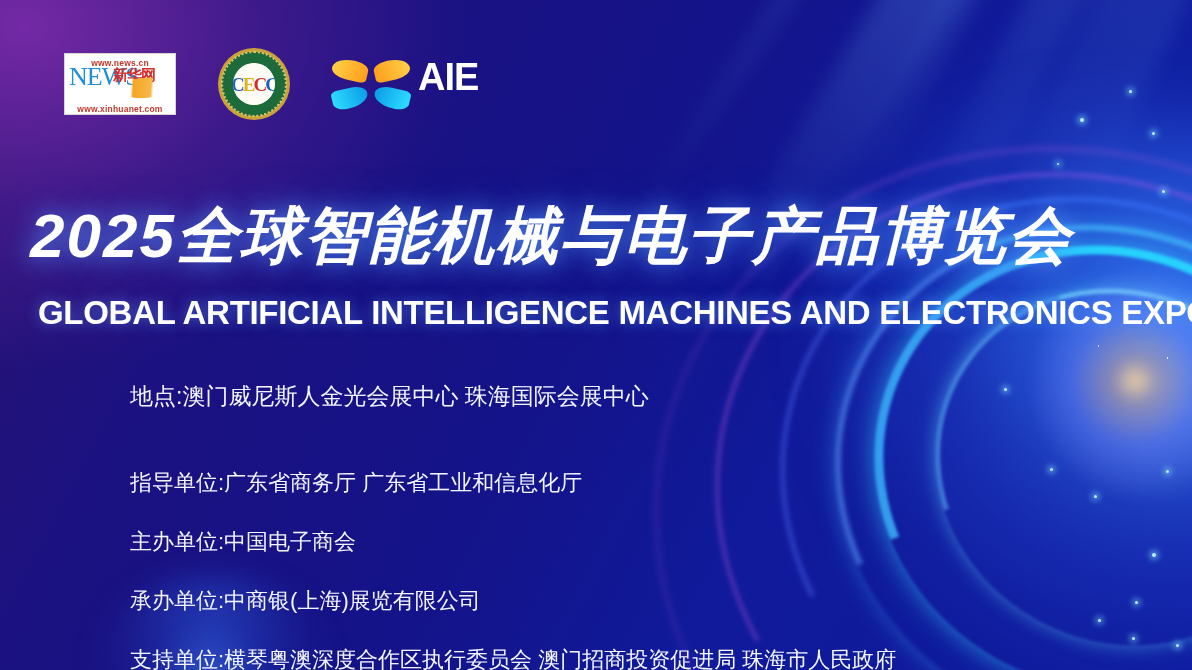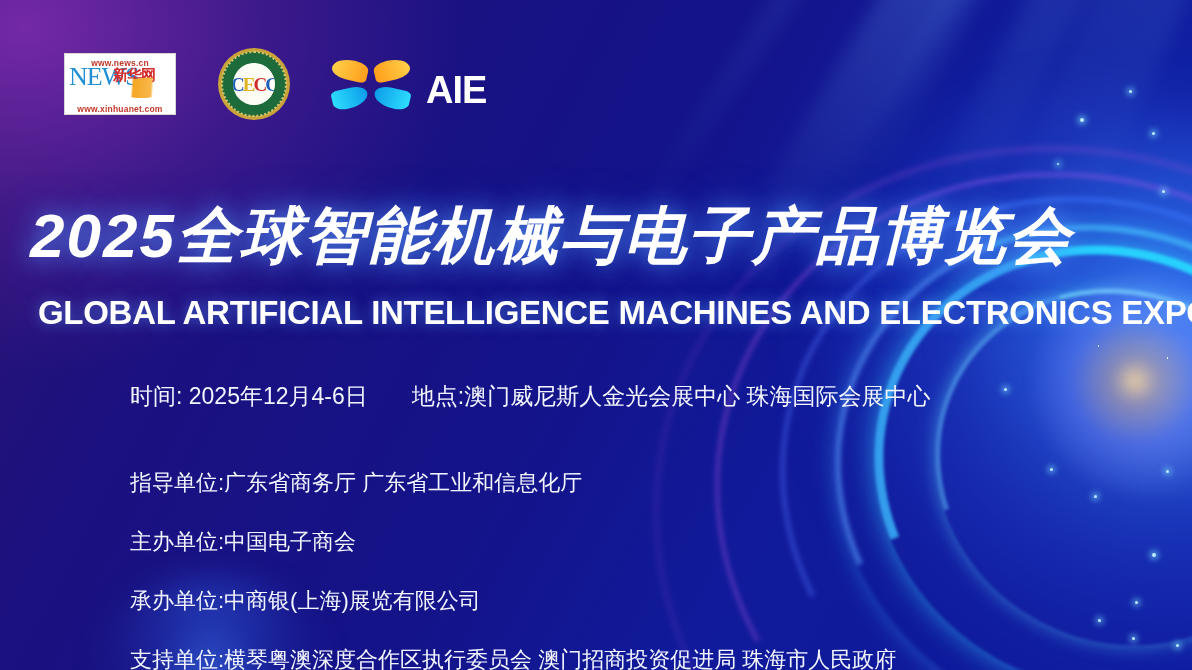--- a/index.html
+++ b/index.html
@@ -127,21 +127,21 @@
   }
   .cecc-inner {
     position:relative; width:42px; height:42px; border-radius:50%; background:#fdfdf5;
     display:flex; align-items:center; justify-content:center; overflow:hidden;
   }
   .cecc-letters { font-family:"Liberation Serif",serif; font-size:19px; font-weight:bold; letter-spacing:-2px; line-height:19px; }
   .cecc-letters .c1 { color:#1b5fbb; }
   .cecc-letters .c2 { color:#e0b320; }
   .cecc-letters .c3 { color:#cf2b2b; }
 
-  .aie { display:flex; align-items:flex-end; gap:16px; }
+  .aie { display:flex; align-items:flex-start; gap:8px; }
   .aie-mark { position:relative; width:78px; height:56px; }
   .wing { position:absolute; width:36px; height:20px; }
   .wing.tl { left:0;  top:4px;  background:linear-gradient(100deg,#ffd24a,#ff9c1a); border-radius:60% 40% 20% 45%; transform:rotate(13deg); }
   .wing.tr { right:0; top:4px;  background:linear-gradient(260deg,#ffd24a,#ff9c1a); border-radius:40% 60% 45% 20%; transform:rotate(-13deg); }
   .wing.bl { left:0;  bottom:4px; background:linear-gradient(80deg,#2fe0ff,#0a9ae8); border-radius:20% 45% 60% 40%; transform:rotate(-13deg); }
   .wing.br { right:0; bottom:4px; background:linear-gradient(280deg,#2fe0ff,#0a9ae8); border-radius:45% 20% 40% 60%; transform:rotate(13deg); }
   .aie-text { font-size:38px; font-weight:bold; color:#ffffff; letter-spacing:-1px; font-family:"Liberation Sans",sans-serif; }
 
   
   .title-cn {
@@ -236,21 +236,20 @@
       </div>
       <span class="aie-text">AIE</span>
     </div>
 
   </div>
 
   <h1 class="title-cn">2025全球智能机械与电子产品博览会</h1>
   <h2 class="title-en">GLOBAL ARTIFICIAL INTELLIGENCE MACHINES AND ELECTRONICS EXPO</h2>
 
   <div class="meta-row">
-    <span>时间: 2025年12月4-6日</span>
     <span>地点:澳门威尼斯人金光会展中心  珠海国际会展中心</span>
   </div>
 
   <div class="orgs">
     <div class="org-line">指导单位:广东省商务厅  广东省工业和信息化厅</div>
     <div class="org-line">主办单位:中国电子商会</div>
     <div class="org-line">承办单位:中商银(上海)展览有限公司</div>
     <div class="org-line">支持单位:横琴粤澳深度合作区执行委员会  澳门招商投资促进局  珠海市人民政府</div>
   </div>
 

